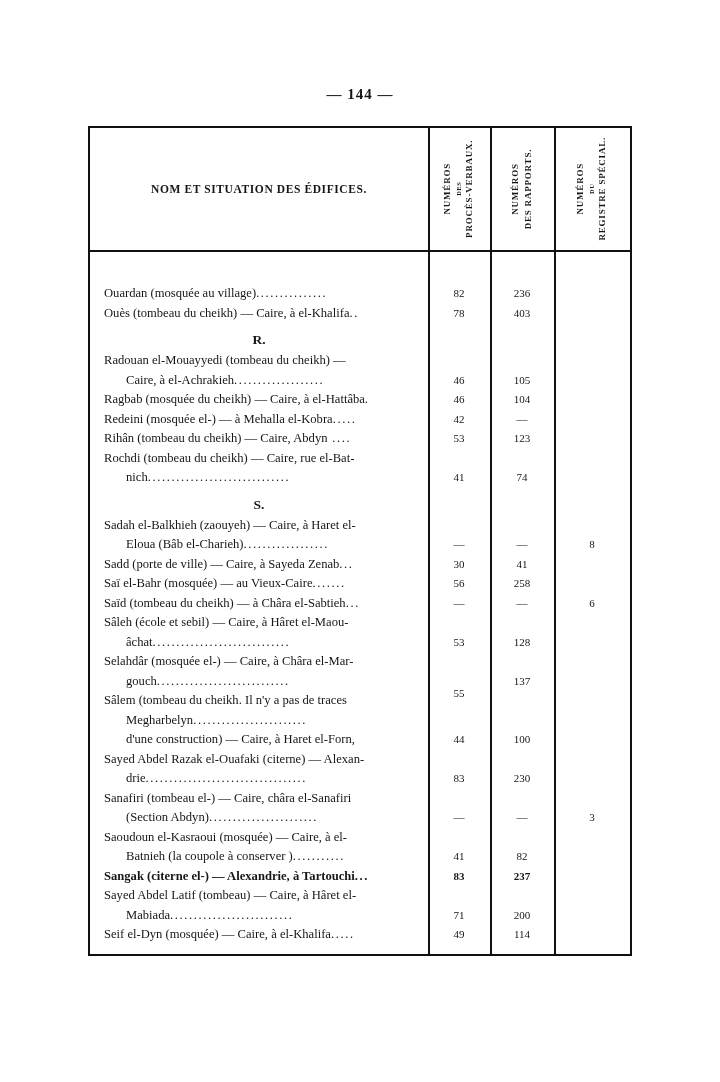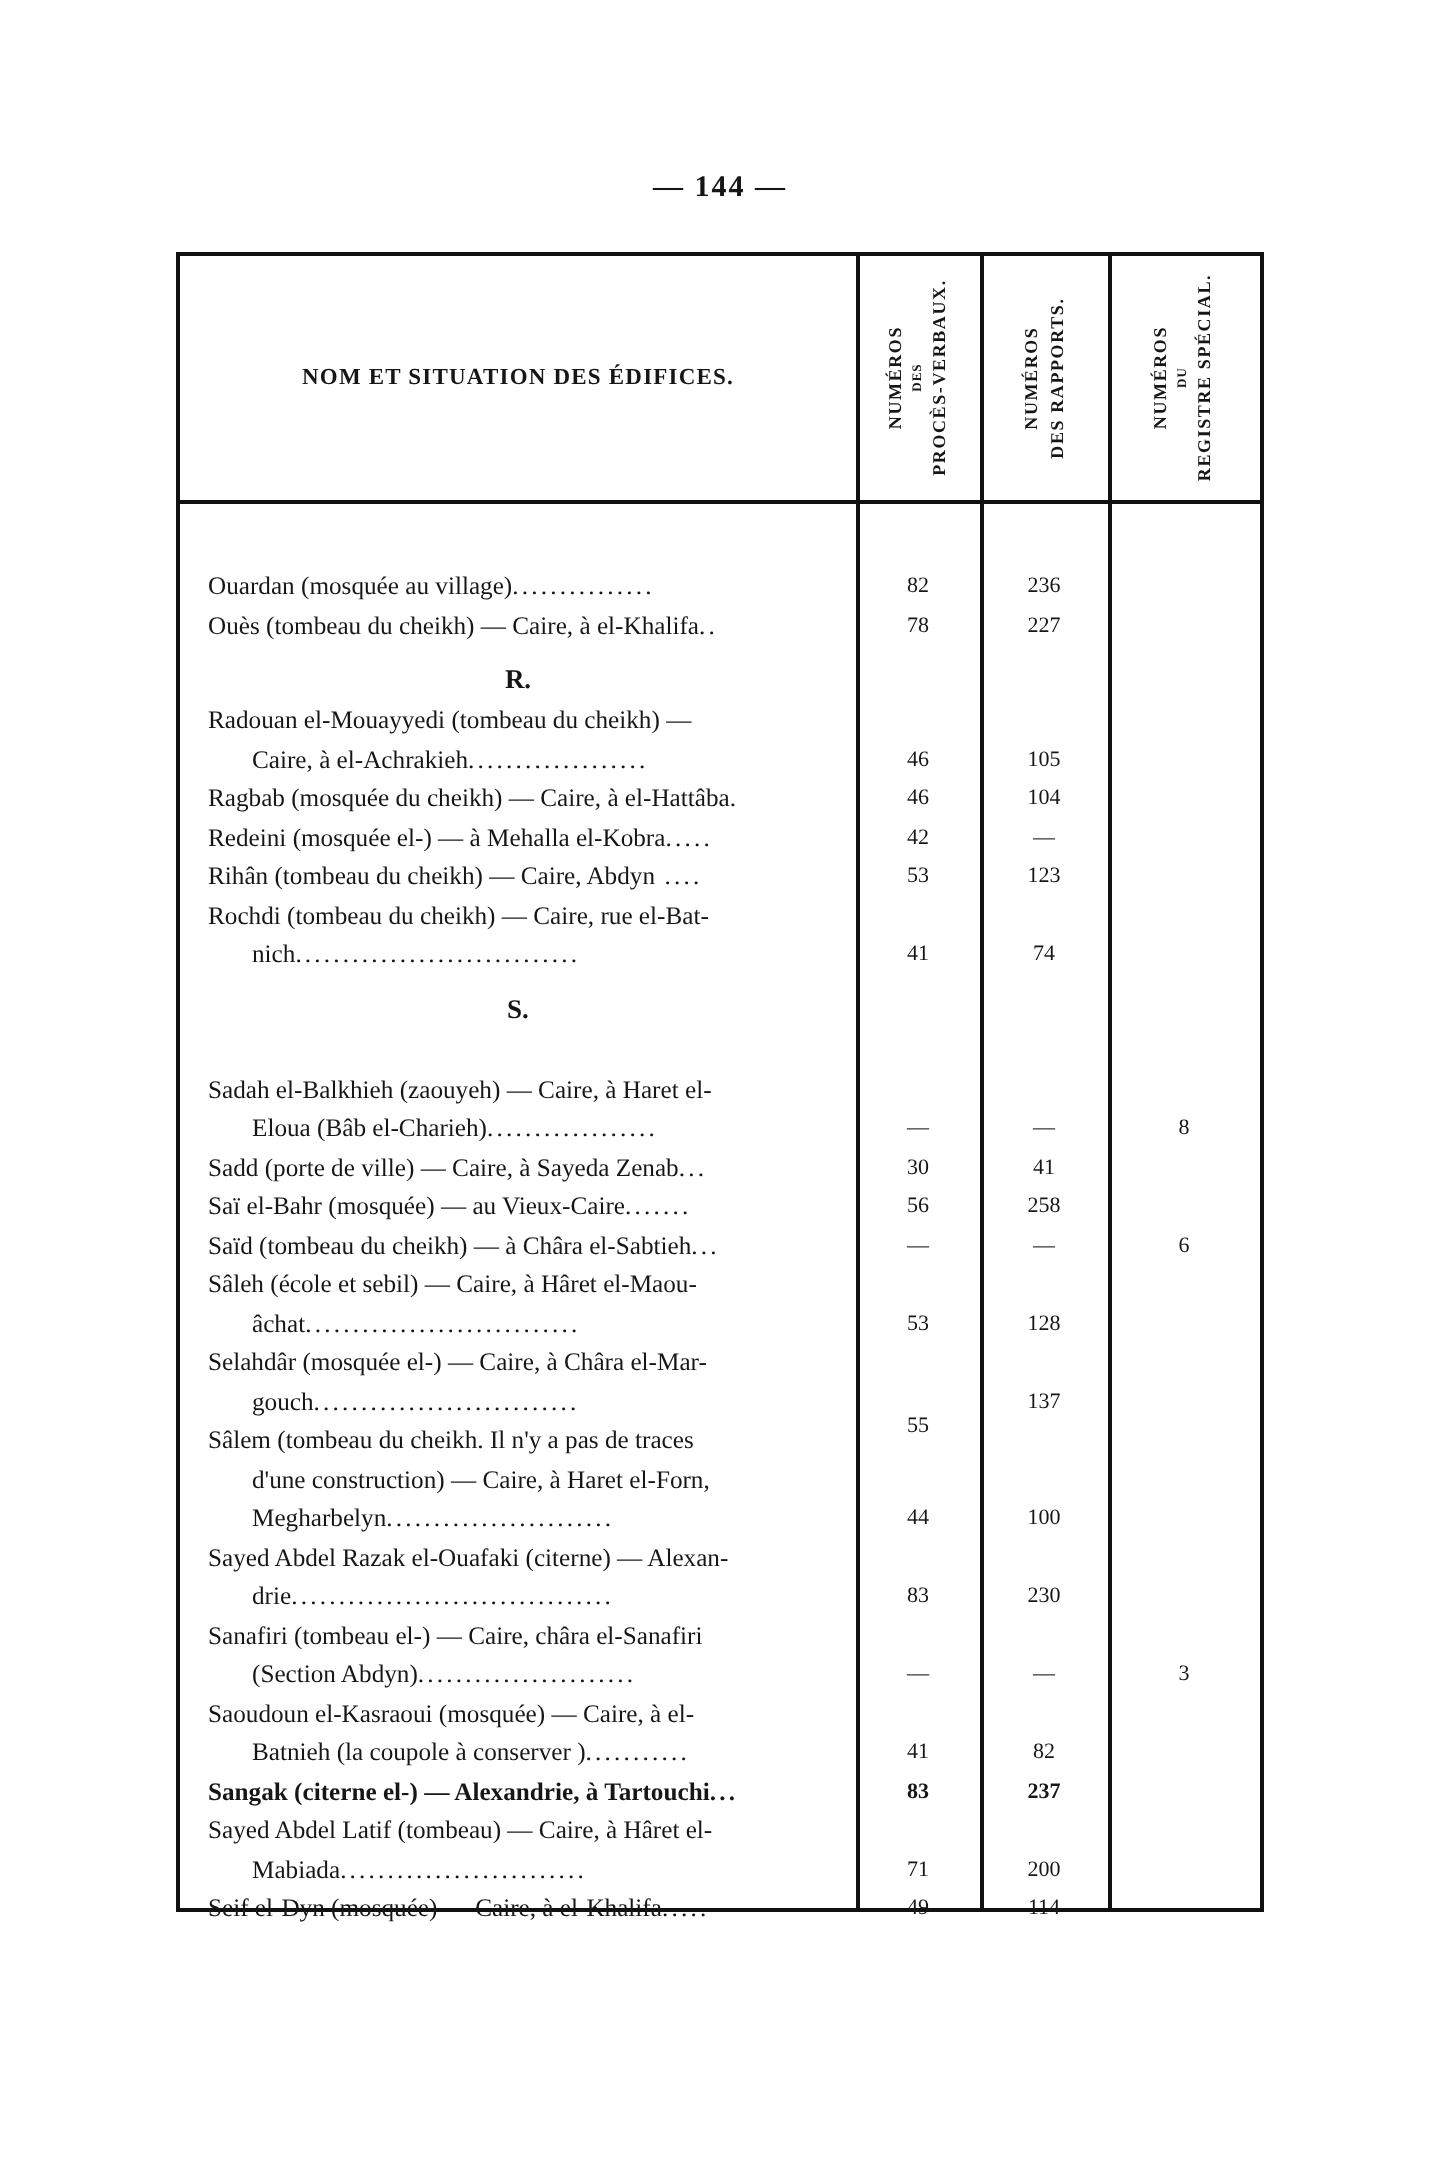--- a/index.html
+++ b/index.html
@@ -206,21 +206,21 @@
       <div class="rows" id="rows-container" style="position:relative;top:17px;">
           <div class="row" style="height: 19.5px;">
             <div class="name"><span>Ouardan (mosquée au village)<span class="dots">...............</span></span></div>
             <div class="col c1" style="top: 0px;">82</div>
             <div class="col c2" style="top: 0px;">236</div>
             <div class="col c3" style="top: 0px;"></div>
           </div>
           <div class="row" style="height: 19.5px;">
             <div class="name"><span>Ouès (tombeau du cheikh) — Caire, à el-Khalifa<span class="dots">..</span></span></div>
             <div class="col c1" style="top: 0px;">78</div>
-            <div class="col c2" style="top: 0px;">227</div>
+            <div class="col c2" style="top: 0px;">403</div>
             <div class="col c3" style="top: 0px;"></div>
           </div>
           <div class="letter-head">R.</div>
           <div class="row" style="height: 39px;">
             <div class="name"><span>Radouan el-Mouayyedi (tombeau du cheikh) —</span><span class="cont">Caire, à el-Achrakieh<span class="dots">...................</span></span></div>
             <div class="col c1" style="top: 19.5px;">46</div>
             <div class="col c2" style="top: 19.5px;">105</div>
             <div class="col c3" style="top: 19.5px;"></div>
           </div>
           <div class="row" style="height: 19.5px;">
@@ -241,21 +241,21 @@
             <div class="col c2" style="top: 0px;">123</div>
             <div class="col c3" style="top: 0px;"></div>
           </div>
           <div class="row" style="height: 39px;">
             <div class="name"><span>Rochdi (tombeau du cheikh) — Caire, rue el-Bat-</span><span class="cont">nich<span class="dots">..............................</span></span></div>
             <div class="col c1" style="top: 19.5px;">41</div>
             <div class="col c2" style="top: 19.5px;">74</div>
             <div class="col c3" style="top: 19.5px;"></div>
           </div>
           <div class="letter-head">S.</div>
-          <div class="row" style="height: 39px; margin-top: 20px;">
+          <div class="row" style="height: 39px;">
             <div class="name"><span>Sadah el-Balkhieh (zaouyeh) — Caire, à Haret el-</span><span class="cont">Eloua (Bâb el-Charieh)<span class="dots">..................</span></span></div>
             <div class="col c1" style="top: 19.5px;">—</div>
             <div class="col c2" style="top: 19.5px;">—</div>
             <div class="col c3" style="top: 19.5px;">8</div>
           </div>
           <div class="row" style="height: 19.5px;">
             <div class="name"><span>Sadd (porte de ville) — Caire, à Sayeda Zenab<span class="dots">...</span></span></div>
             <div class="col c1" style="top: 0px;">30</div>
             <div class="col c2" style="top: 0px;">41</div>
             <div class="col c3" style="top: 0px;"></div>
@@ -278,21 +278,21 @@
             <div class="col c2" style="top: 19.5px;">128</div>
             <div class="col c3" style="top: 19.5px;"></div>
           </div>
           <div class="row" style="height: 39px;">
             <div class="name"><span>Selahdâr (mosquée el-) — Caire, à Châra el-Mar-</span><span class="cont">gouch<span class="dots">............................</span></span></div>
             <div class="col c1" style="top: 32px;">55</div>
             <div class="col c2" style="top: 19.5px;">137</div>
             <div class="col c3" style="top: 19.5px;"></div>
           </div>
           <div class="row" style="height: 58.5px;">
-            <div class="name"><span>Sâlem (tombeau du cheikh. Il n'y a pas de traces</span><span class="cont">d'une construction) — Caire, à Haret el-Forn,</span><span class="cont">Megharbelyn<span class="dots">........................</span></span></div>
+            <div class="name"><span>Sâlem (tombeau du cheikh. Il n'y a pas de traces</span><span class="cont">Megharbelyn<span class="dots">........................</span></span><span class="cont">d'une construction) — Caire, à Haret el-Forn,</span></div>
             <div class="col c1" style="top: 39px;">44</div>
             <div class="col c2" style="top: 39px;">100</div>
             <div class="col c3" style="top: 39px;"></div>
           </div>
           <div class="row" style="height: 39px;">
             <div class="name"><span>Sayed Abdel Razak el-Ouafaki (citerne) — Alexan-</span><span class="cont">drie<span class="dots">..................................</span></span></div>
             <div class="col c1" style="top: 19.5px;">83</div>
             <div class="col c2" style="top: 19.5px;">230</div>
             <div class="col c3" style="top: 19.5px;"></div>
           </div>

